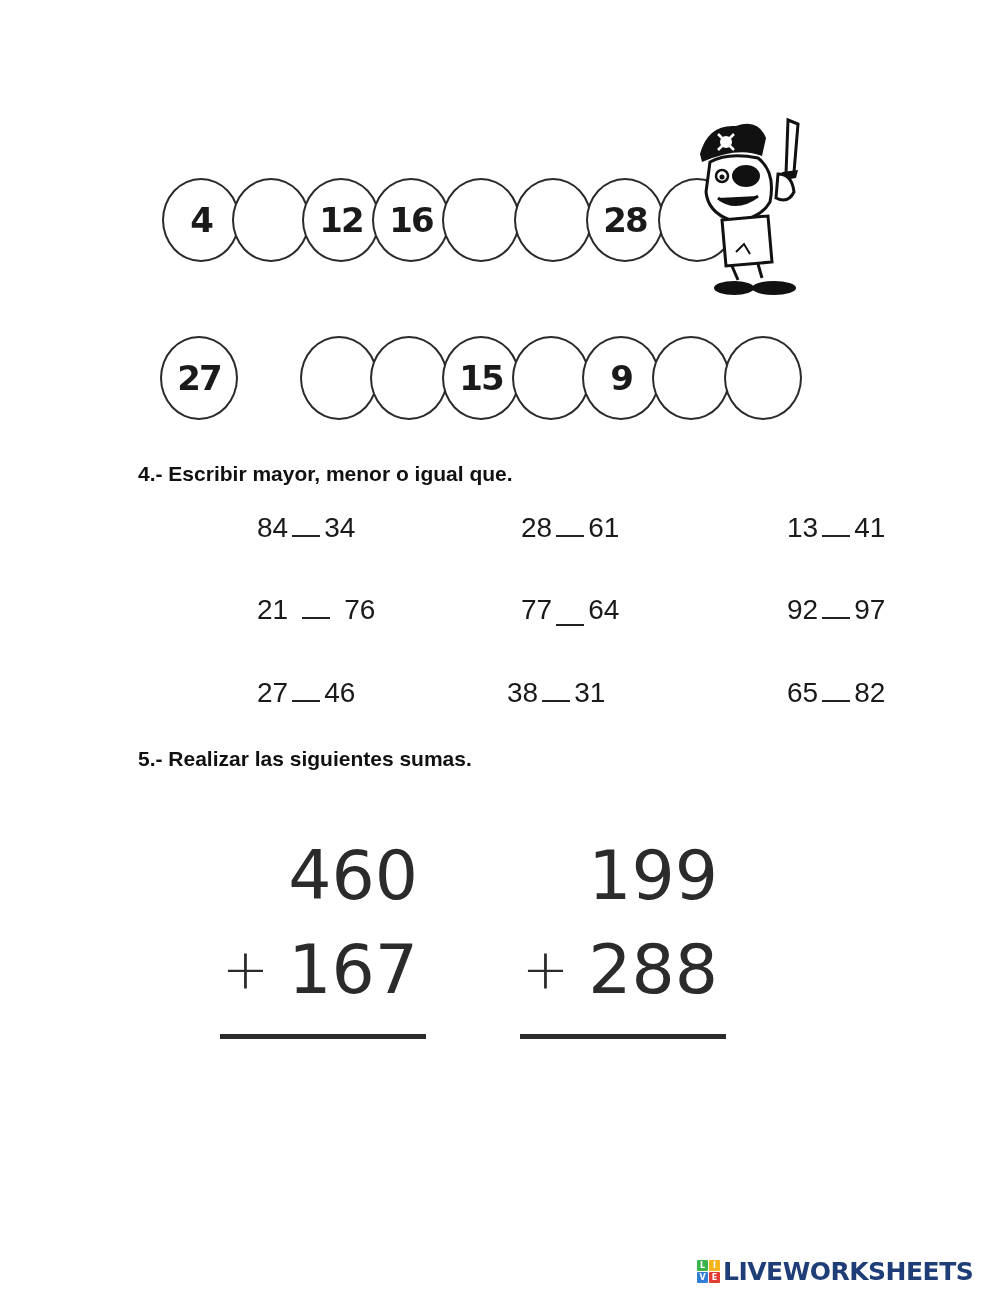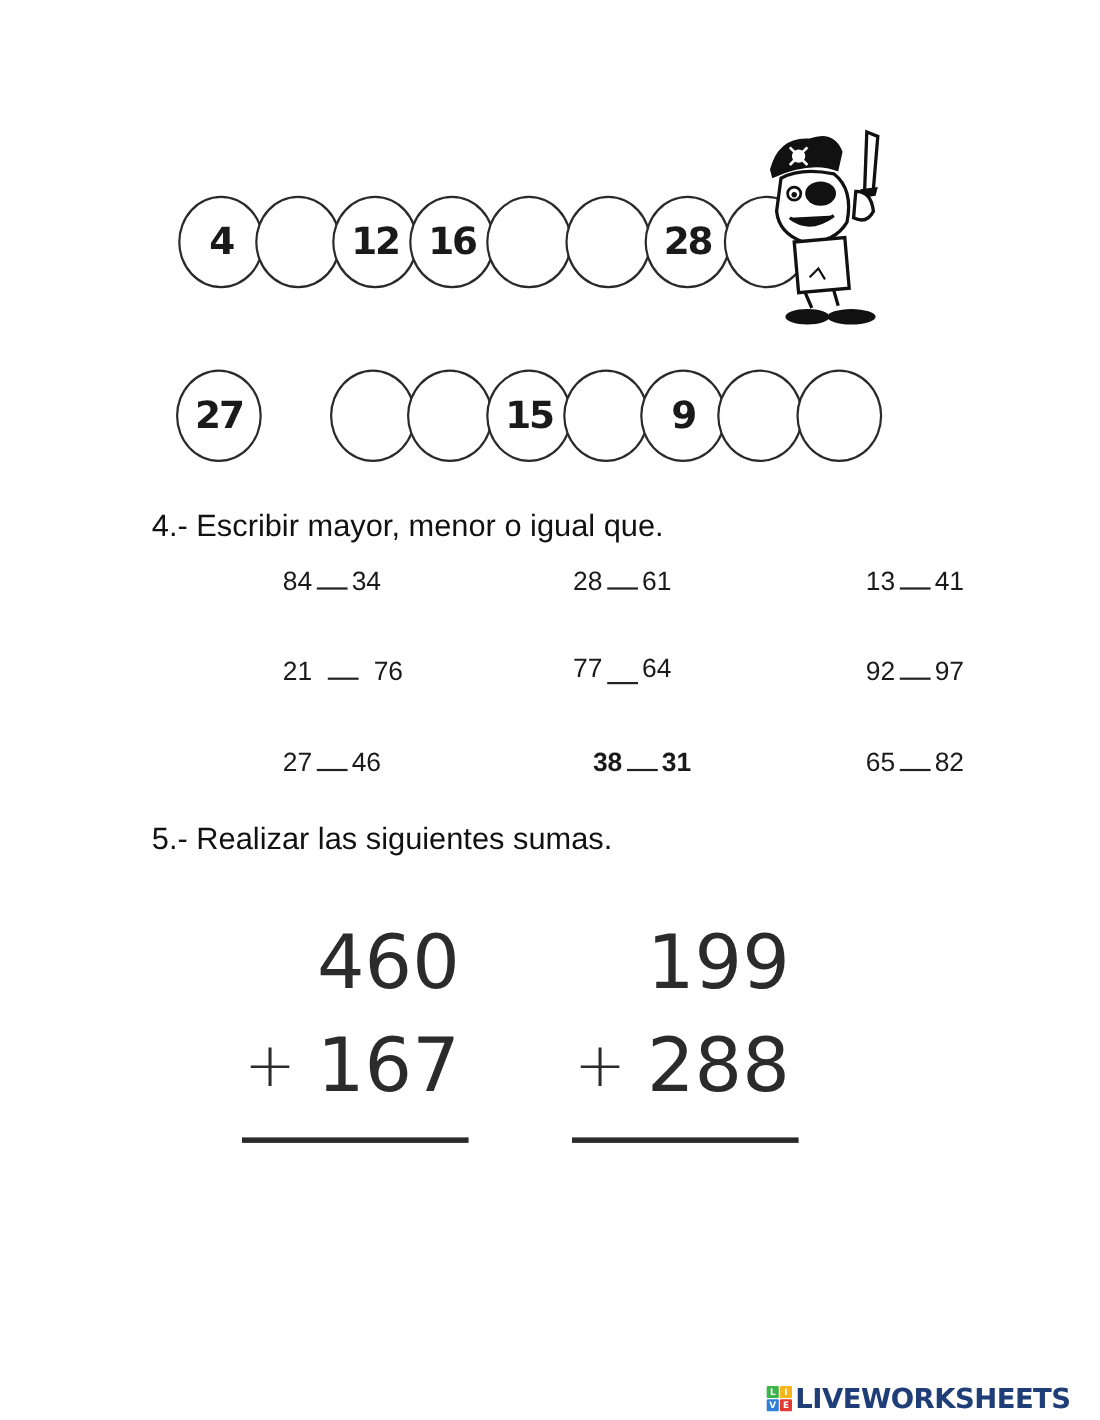--- a/index.html
+++ b/index.html
@@ -7,22 +7,22 @@
          font-family: "Liberation Sans", sans-serif; color: #111; }
   .row { position: absolute; left: 0; top: 0; width: 1000px; height: 100px; }
   .bubble { position: absolute; width: 78px; height: 84px; border: 2px solid #2a2a2a;
             border-radius: 50%; background: #fff; box-sizing: border-box;
             display: flex; align-items: center; justify-content: center;
             font-family: "DejaVu Sans", sans-serif; font-size: 34px; font-weight: bold;
             color: #1a1a1a; letter-spacing: -2px; }
   .bubble.empty { cursor: text; }
   .pirate { position: absolute; left: 688px; top: 112px; width: 118px; height: 188px; }
   .heading { position: absolute; left: 138px; font-family: "Liberation Sans", sans-serif;
-             font-weight: normal; font-size: 28px; color: #111; }
-  .cmp { position: absolute; font-family: "Liberation Sans", sans-serif; font-size: 24px;
+             font-weight: bold; font-size: 21px; color: #111; }
+  .cmp { position: absolute; font-family: "Liberation Sans", sans-serif; font-size: 28px;
          color: #1a1a1a; display: flex; align-items: baseline; }
   .cmp .blank { display: inline-block; width: 28px; border-bottom: 2px solid #222;
                 margin: 0 4px; height: 22px; }
   .sum { position: absolute; font-family: "DejaVu Sans", sans-serif; font-weight: normal;
          color: #2b2b2b; }
   .sum .line { position: absolute; height: 5px; background: #2b2b2b; }
   .sum .num { position: absolute; font-size: 68px; text-align: right; width: 200px; }
   .sum .plus { position: absolute; font-size: 56px; font-weight: 300; }
   .logo { position: absolute; left: 697px; top: 1257px; display: flex; align-items: center; }
   .logo-tiles { display: grid; grid-template-columns: 11px 11px; grid-template-rows: 11px 11px; gap: 1px; margin-right: 3px; }
@@ -113,21 +113,21 @@
   <span>92</span>
     <span class="blank"></span>
     <span>97</span>
 </div>
 
 <div class="cmp" style="left:257px; top:677px;">
   <span>27</span>
     <span class="blank"></span>
     <span>46</span>
 </div>
-<div class="cmp" style="left:539px; top:677px;font-weight:bold;">
+<div class="cmp" style="left:507px; top:677px;">
   <span>38</span>
     <span class="blank"></span>
     <span>31</span>
 </div>
 <div class="cmp" style="left:787px; top:677px;">
   <span>65</span>
     <span class="blank"></span>
     <span>82</span>
 </div>
 

